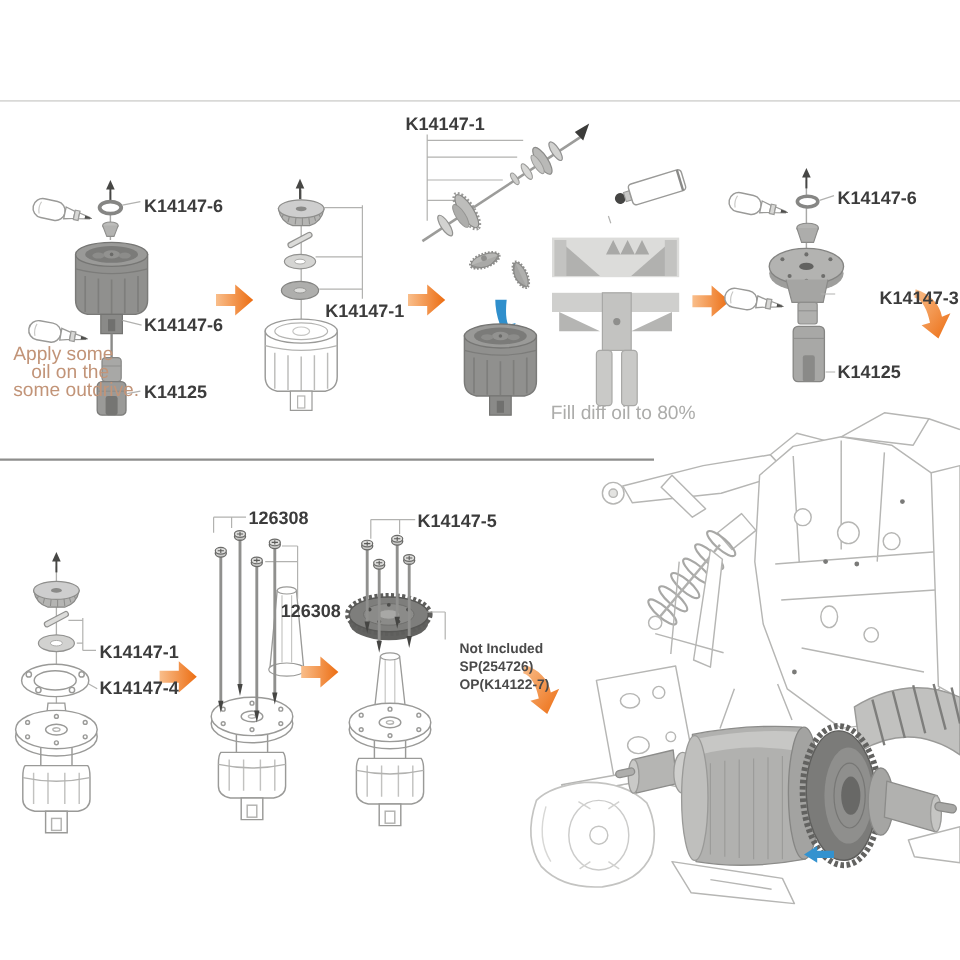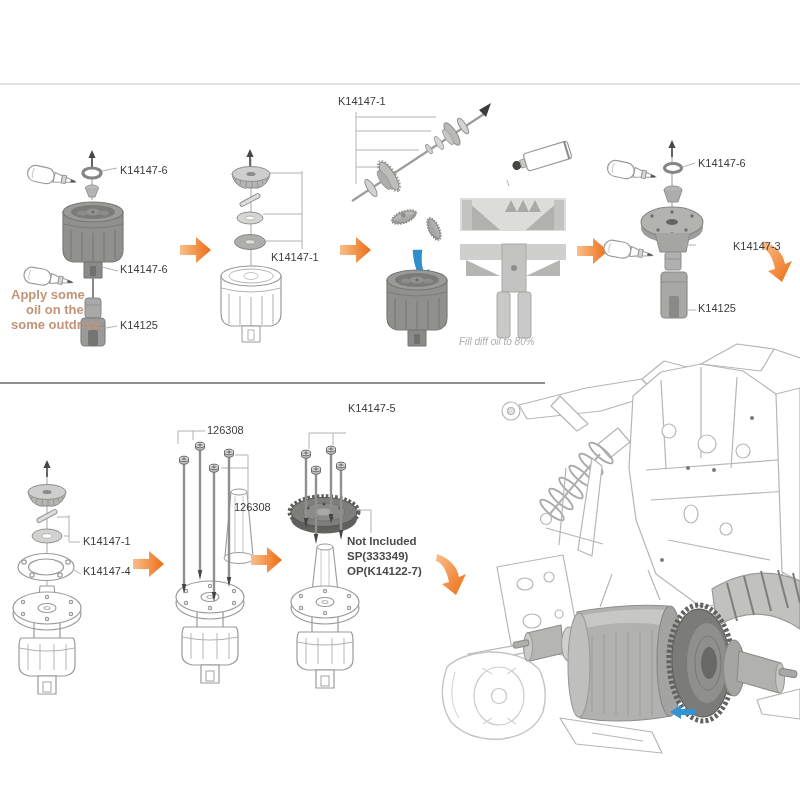--- a/index.html
+++ b/index.html
@@ -1,22 +1,22 @@
 <!DOCTYPE html>
 <html><head>
 <meta charset="utf-8">
 <style>
   html,body{margin:0;padding:0;background:#fff;}
   .canvas{position:relative;width:800px;height:800px;background:#ffffff;overflow:hidden;
           font-family:"Liberation Sans",sans-serif;}
   svg.art{position:absolute;left:0;top:0;width:800px;height:800px;}
-  .lbl{position:absolute;font-size:11px;font-weight:normal;color:#3c3c3c;line-height:1;white-space:nowrap;}
-  .note-tan{position:absolute;font-size:13px;font-weight:700;color:#c29478;line-height:1;white-space:nowrap;}
-  .note-gray{position:absolute;font-size:10px;font-weight:400;color:#acacaa;line-height:1;white-space:nowrap;font-style:italic;}
-  .note-dark{position:absolute;font-size:11.5px;font-weight:bold;color:#4a4a4a;line-height:1;white-space:nowrap;}
+  .lbl{position:absolute;font-size:15px;font-weight:bold;color:#3c3c3c;line-height:1;white-space:nowrap;}
+  .note-tan{position:absolute;font-size:16px;font-weight:400;color:#c29478;line-height:1;white-space:nowrap;}
+  .note-gray{position:absolute;font-size:16px;font-weight:400;color:#acacaa;line-height:1;white-space:nowrap;}
+  .note-dark{position:absolute;font-size:11.5px;font-weight:bold;color:#4a4a4a;line-height:1;white-space:nowrap;margin-left:36px;}
 </style>
 </head>
 <body>
 
 <div class="canvas">
 
 <svg class="art" viewBox="0 0 800 800">
   <defs>
     <linearGradient id="og" x1="0" y1="0" x2="1" y2="0">
       <stop offset="0" stop-color="#F9BE8B"></stop>
@@ -397,18 +397,18 @@
 <span class="lbl" style="left:698px;top:158px">K14147-6</span>
 <span class="lbl" style="left:733px;top:241px">K14147-3</span>
 <span class="lbl" style="left:698px;top:303px">K14125</span>
 
 <span class="lbl" style="left:83px;top:536px">K14147-1</span>
 <span class="lbl" style="left:83px;top:566px">K14147-4</span>
 
 <span class="lbl" style="left:207px;top:425px">126308</span>
 <span class="lbl" style="left:234px;top:502px">126308</span>
 
-<span class="lbl" style="left:348px;top:403px">K14147-5</span>
+<span class="lbl" style="left:348px;top:427px">K14147-5</span>
 <span class="note-dark" style="left:347px;top:536px">Not Included</span>
-<span class="note-dark" style="left:347px;top:551px">SP(333349)</span>
+<span class="note-dark" style="left:347px;top:551px">SP(254726)</span>
 <span class="note-dark" style="left:347px;top:566px">OP(K14122-7)</span>
 
 </div>
 
 </body></html>

